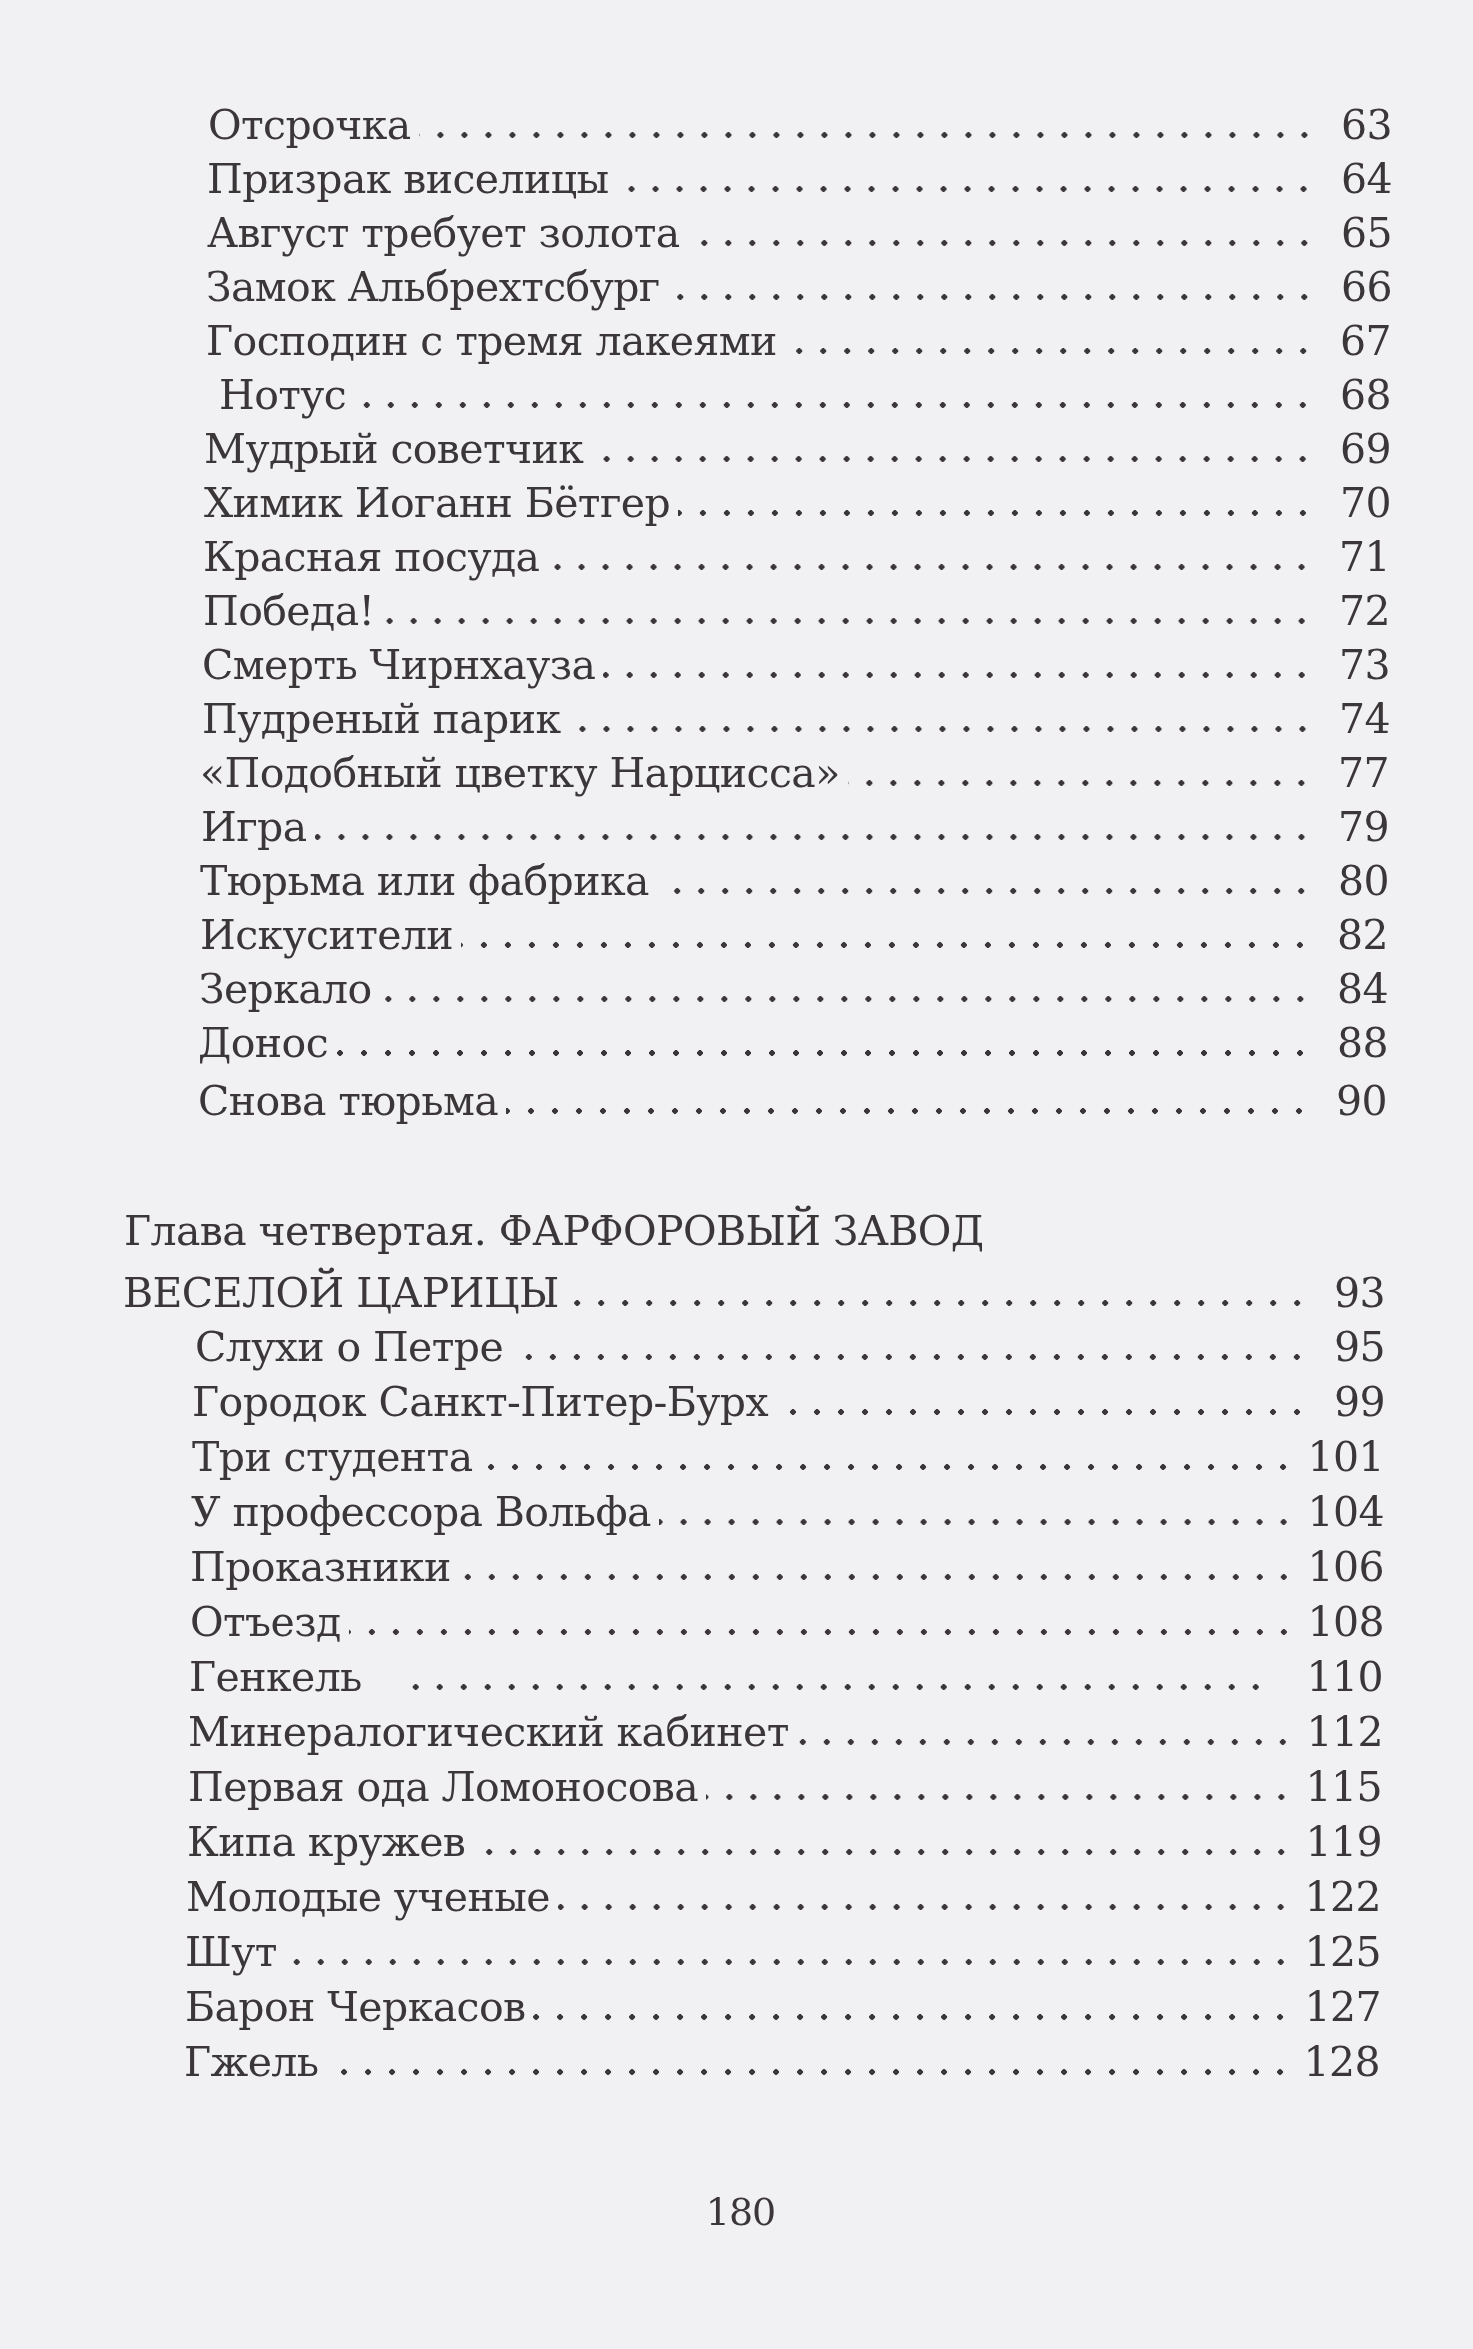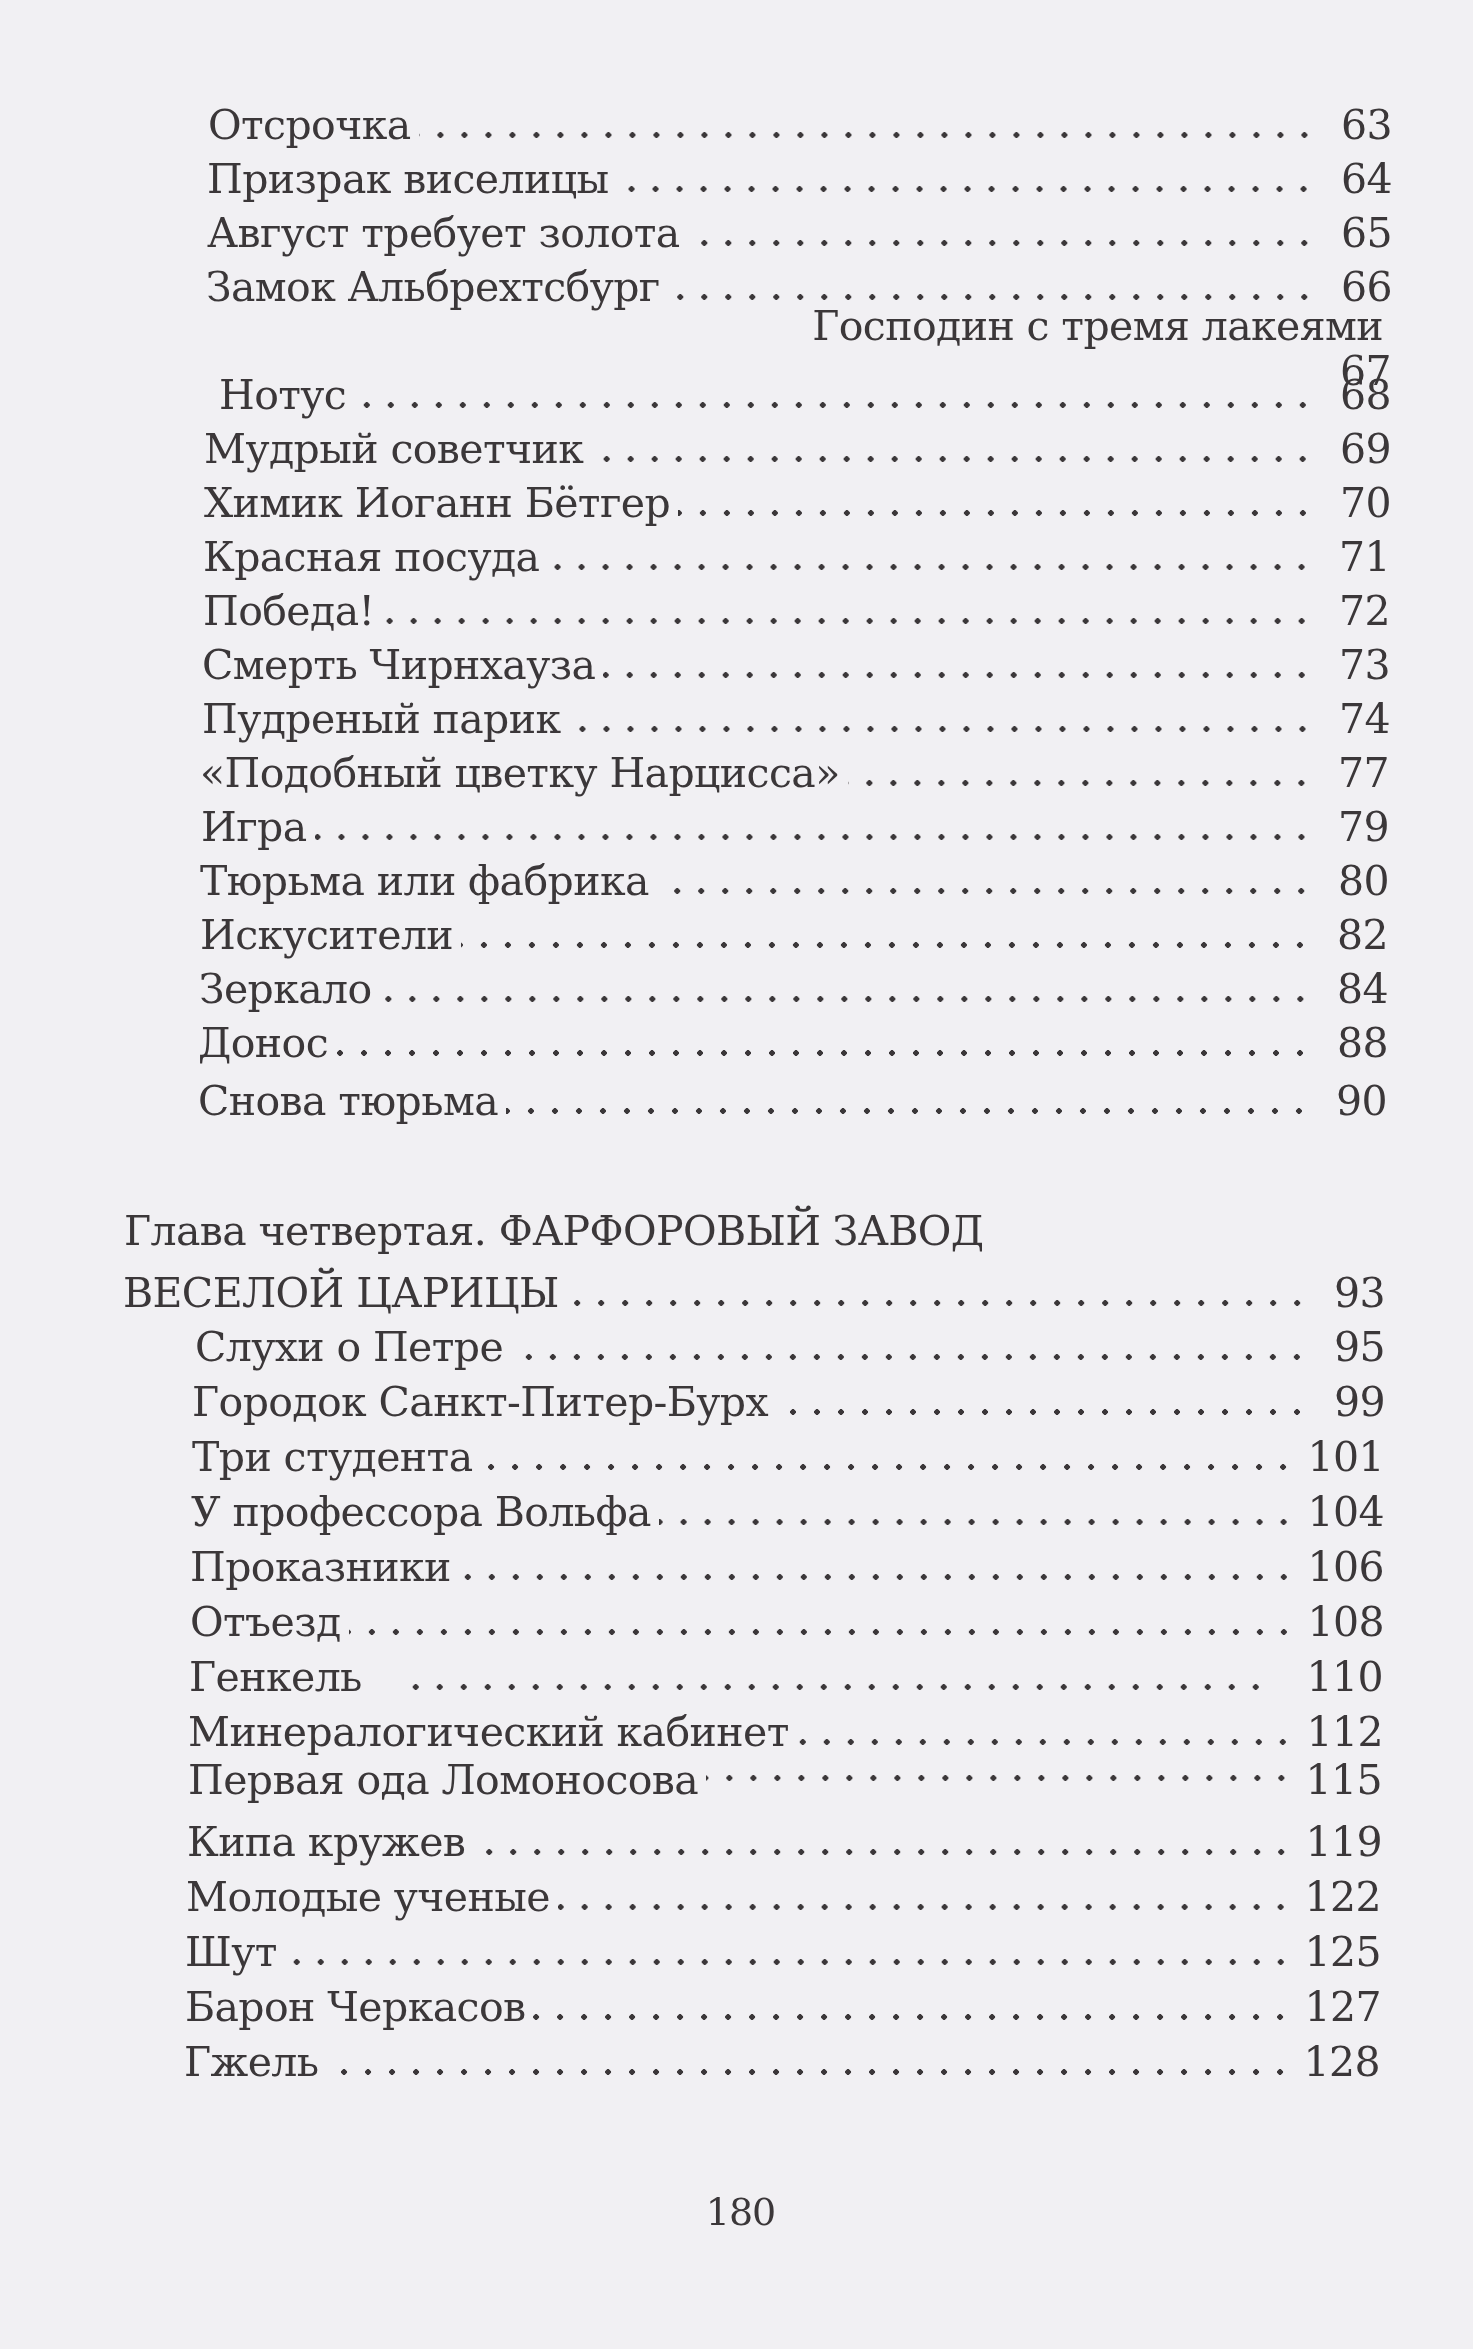--- a/index.html
+++ b/index.html
@@ -94,21 +94,21 @@
     <div class="entry" style="left:203px; right:85px; top:198px;">
       <span class="title">Август требует золота</span>
       <span class="leader"></span>
       <span class="pg">65</span>
     </div>
     <div class="entry" style="left:202px; right:85px; top:252px;">
       <span class="title">Замок Альбрехтсбург</span>
       <span class="leader"></span>
       <span class="pg">66</span>
     </div>
-    <div class="entry" style="left:202px; right:86px; top:306px;flex-direction:column;">
+    <div class="entry" style="left:202px; right:86px; top:306px;">
       <span class="title">Господин с тремя лакеями</span>
       <span class="leader"></span>
       <span class="pg">67</span>
     </div>
     <div class="entry" style="left:201px; right:86px; top:360px;margin-left:14px;">
       <span class="title">Нотус</span>
       <span class="leader"></span>
       <span class="pg">68</span>
     </div>
     <div class="entry" style="left:200px; right:86px; top:414px;">
@@ -219,21 +219,21 @@
     <div class="entry" style="left:185px; right:94px; top:1642px;gap:27px;">
       <span class="title">Генкель</span>
       <span class="leader"></span>
       <span class="pg">110</span>
     </div>
     <div class="entry" style="left:184px; right:94px; top:1697px;">
       <span class="title">Минералогический кабинет</span>
       <span class="leader"></span>
       <span class="pg">112</span>
     </div>
-    <div class="entry" style="left:184px; right:95px; top:1752px;align-items:center;">
+    <div class="entry" style="left:184px; right:95px; top:1752px;">
       <span class="title">Первая ода Ломоносова</span>
       <span class="leader"></span>
       <span class="pg">115</span>
     </div>
     <div class="entry" style="left:183px; right:95px; top:1807px;">
       <span class="title">Кипа кружев</span>
       <span class="leader"></span>
       <span class="pg">119</span>
     </div>
     <div class="entry" style="left:182px; right:96px; top:1862px;">

